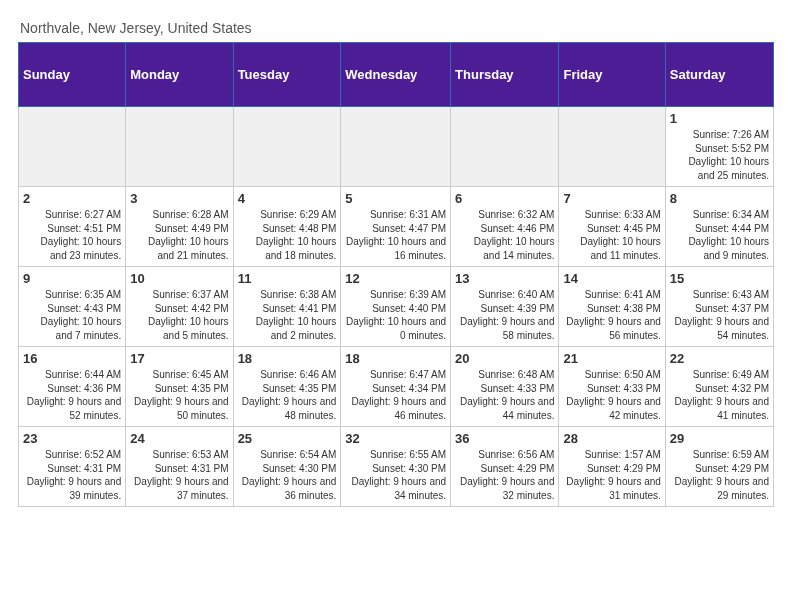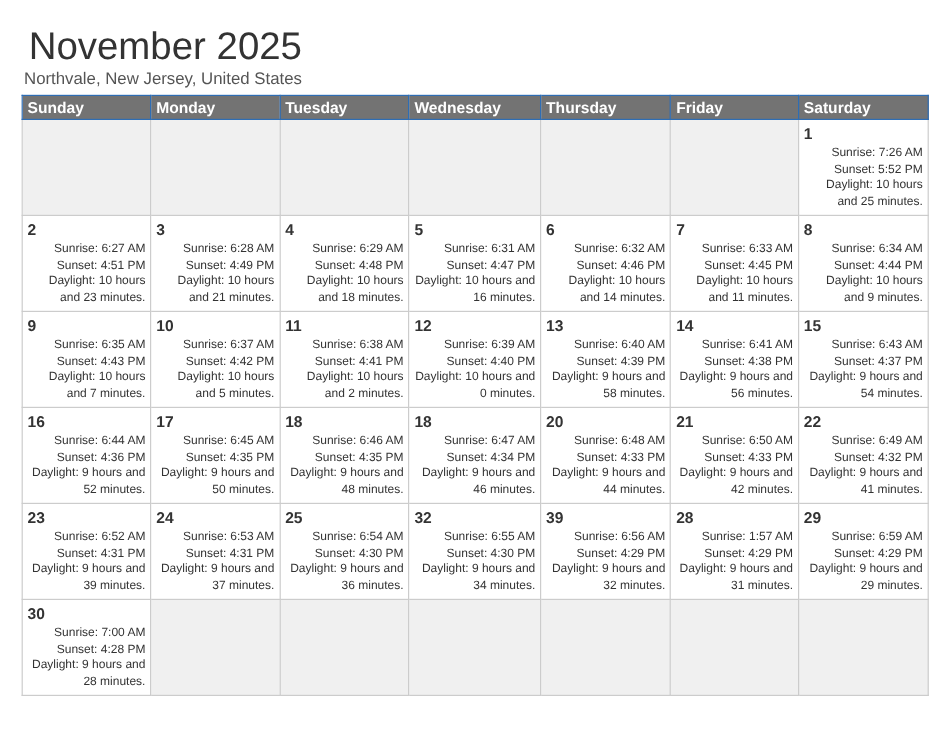--- a/index.html
+++ b/index.html
@@ -49,23 +49,23 @@
     }
     .calendar-wrapper {
       padding: 0 8px 8px 8px;
     }
     table {
       width: 100%;
       border-collapse: collapse;
       font-size: 10.5px;
     }
     thead tr th {
-      background-color: #737373;
+      background-color: #4c1d95;
       color: #fff;
-      padding: 2px 4px;
+      padding: 24px 4px;
       text-align: left;
       font-size: 13px;
       font-weight: bold;
       border: 1px solid #2e6db4;
     }
     tbody tr td {
       border: 1px solid #ccc;
       vertical-align: top;
       padding: 4px 4px;
       width: 113px;
@@ -90,21 +90,20 @@
     }
     tbody tr:last-child td {
       
     }
   </style>
 </head>
 <body>
 
 <div class="header-area">
   <div class="title-block">
-    <div class="month-title">November 2025</div>
     <div class="location-subtitle">Northvale, New Jersey, United States</div>
   </div>
 </div>
 
 <div class="calendar-wrapper">
   <table>
     <thead>
       <tr>
       <th>Sunday</th>
           <th>Monday</th>
@@ -281,47 +280,33 @@
 Sunset: 4:30 PM
 Daylight: 9 hours and 36 minutes.</div>
           </td>
           <td>
             <span class="day-number">32</span>
             <div class="day-info">Sunrise: 6:55 AM
 Sunset: 4:30 PM
 Daylight: 9 hours and 34 minutes.</div>
           </td>
           <td>
-            <span class="day-number">39</span>
+            <span class="day-number">36</span>
             <div class="day-info">Sunrise: 6:56 AM
 Sunset: 4:29 PM
 Daylight: 9 hours and 32 minutes.</div>
           </td>
           <td>
             <span class="day-number">28</span>
             <div class="day-info">Sunrise: 1:57 AM
 Sunset: 4:29 PM
 Daylight: 9 hours and 31 minutes.</div>
           </td>
           <td>
             <span class="day-number">29</span>
             <div class="day-info">Sunrise: 6:59 AM
 Sunset: 4:29 PM
 Daylight: 9 hours and 29 minutes.</div>
           </td>
-        </tr>
-        <tr>
-          <td>
-            <span class="day-number">30</span>
-            <div class="day-info">Sunrise: 7:00 AM
-Sunset: 4:28 PM
-Daylight: 9 hours and 28 minutes.</div>
-          </td>
-          <td class="empty"></td>
-          <td class="empty"></td>
-          <td class="empty"></td>
-          <td class="empty"></td>
-          <td class="empty"></td>
-          <td class="empty"></td>
         </tr>
       </tbody>
   </table>
 </div>
 
 </body></html>

